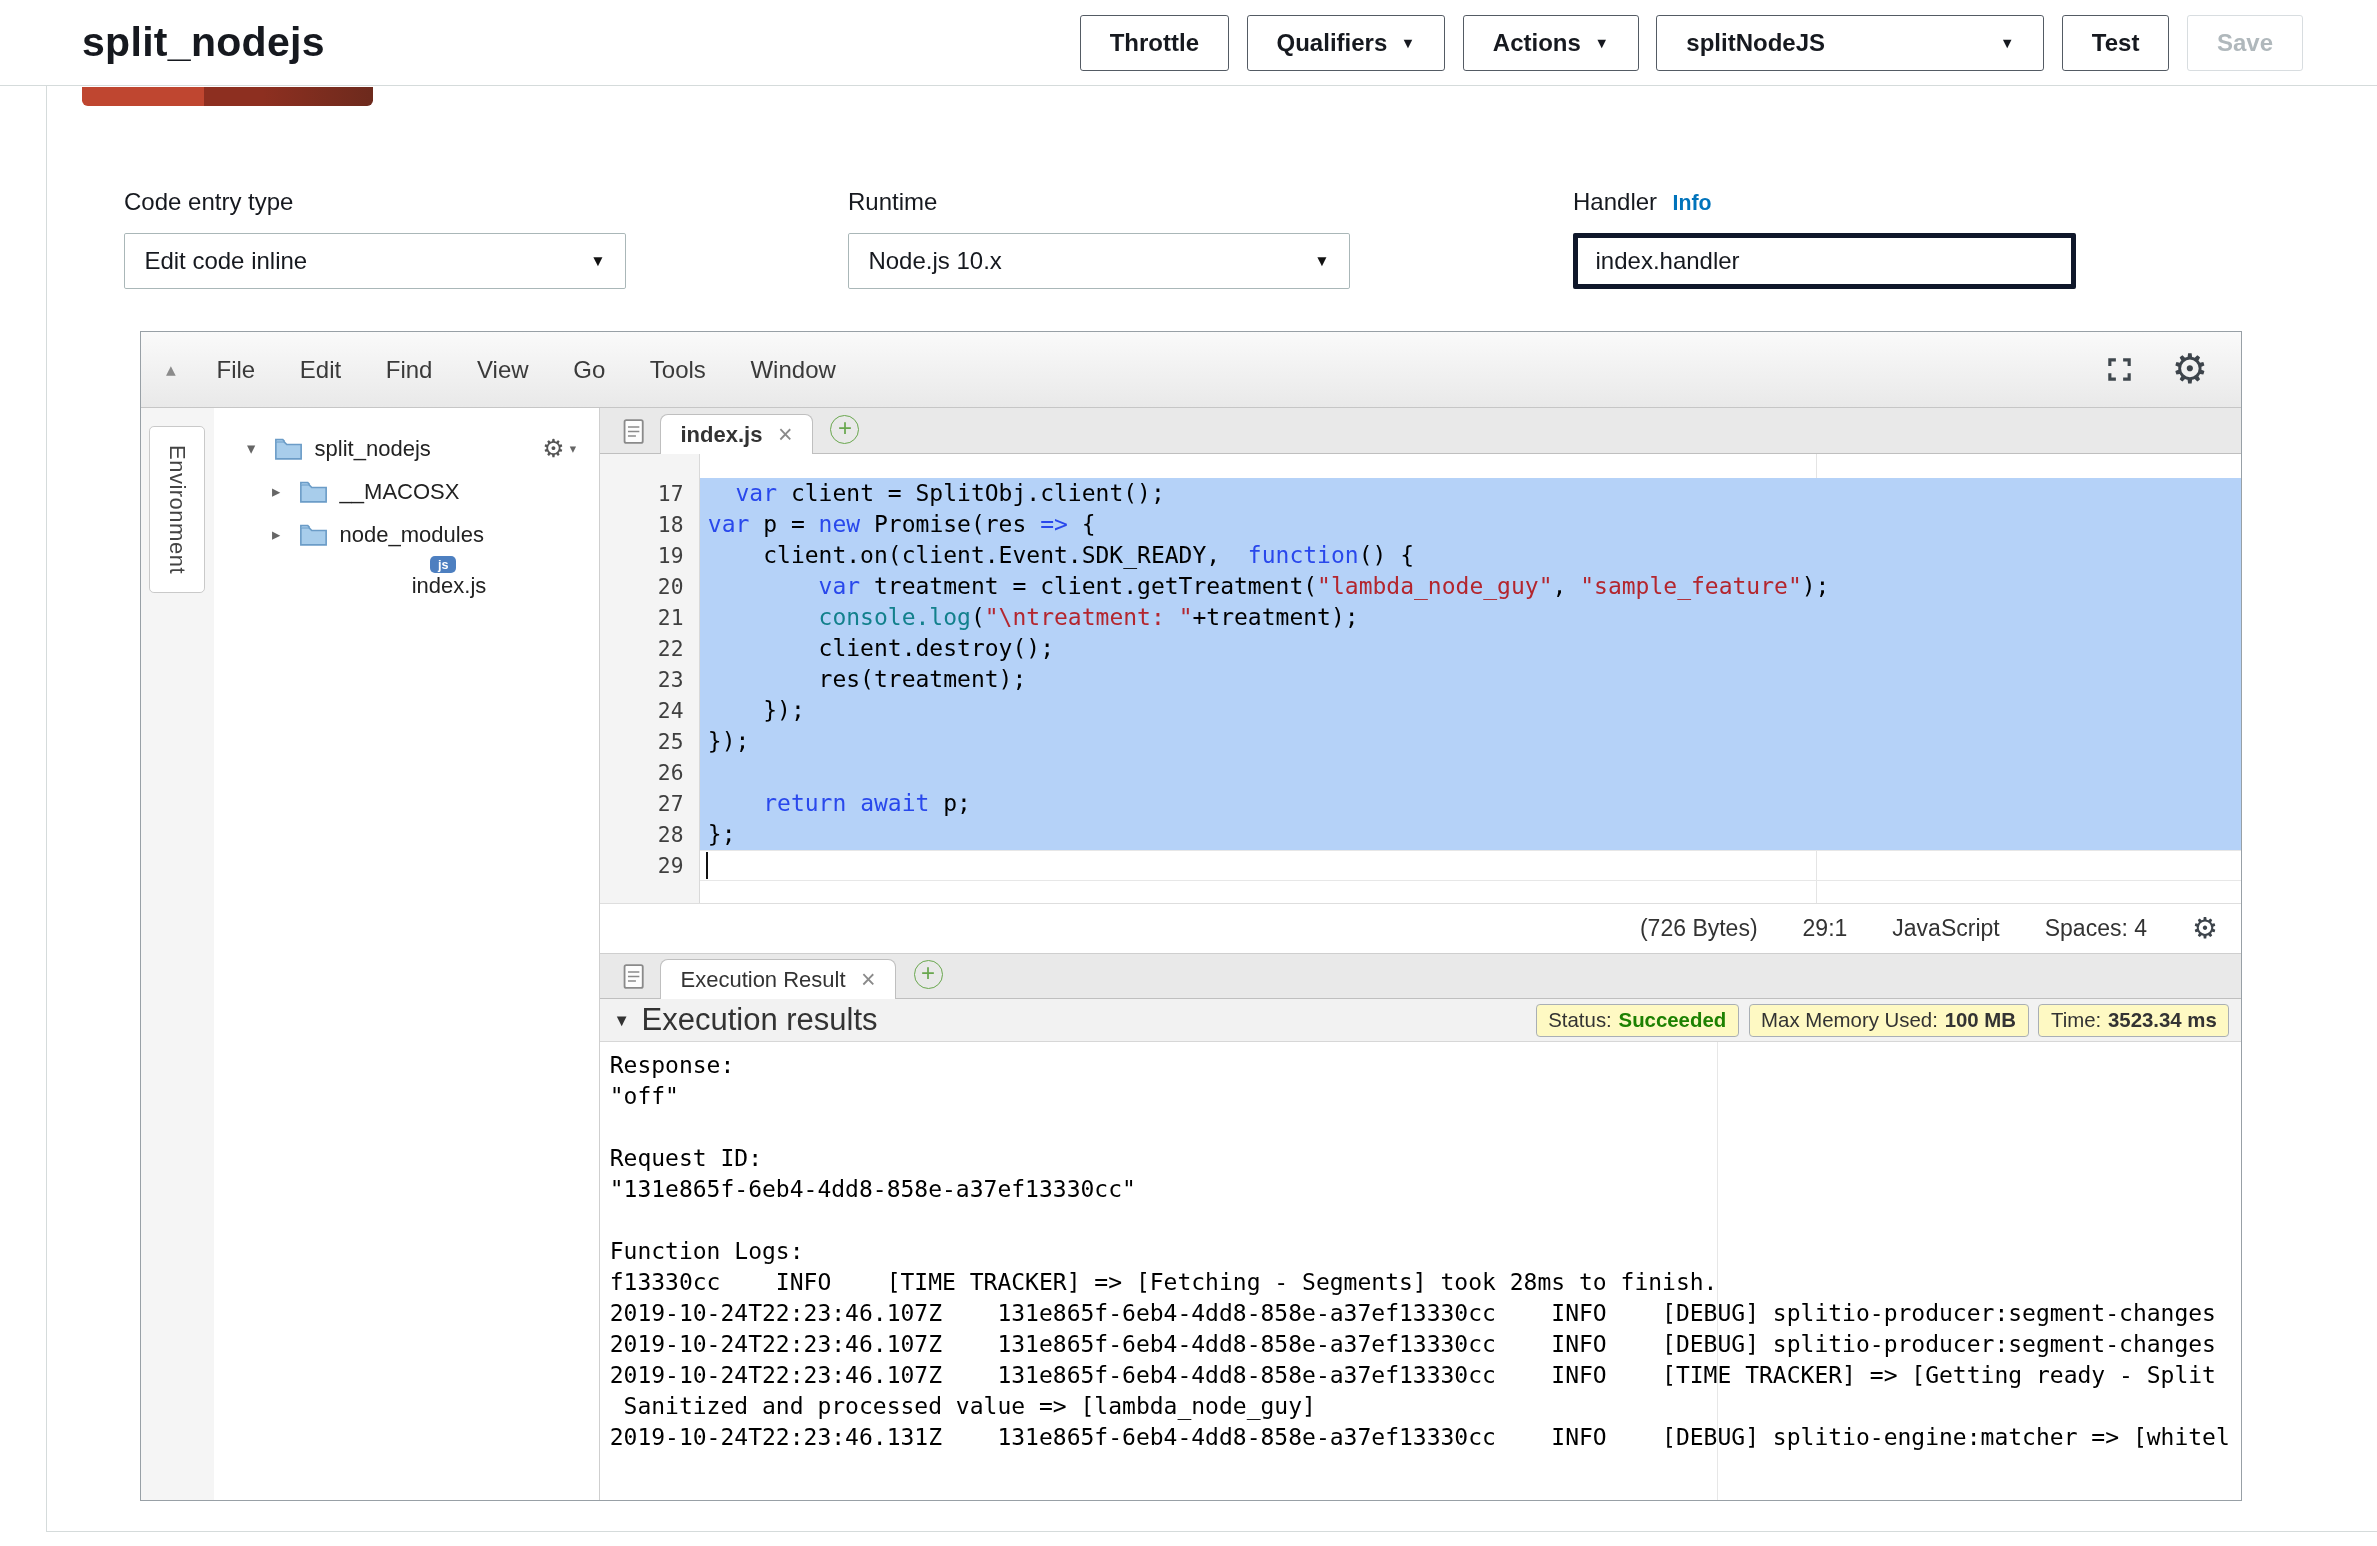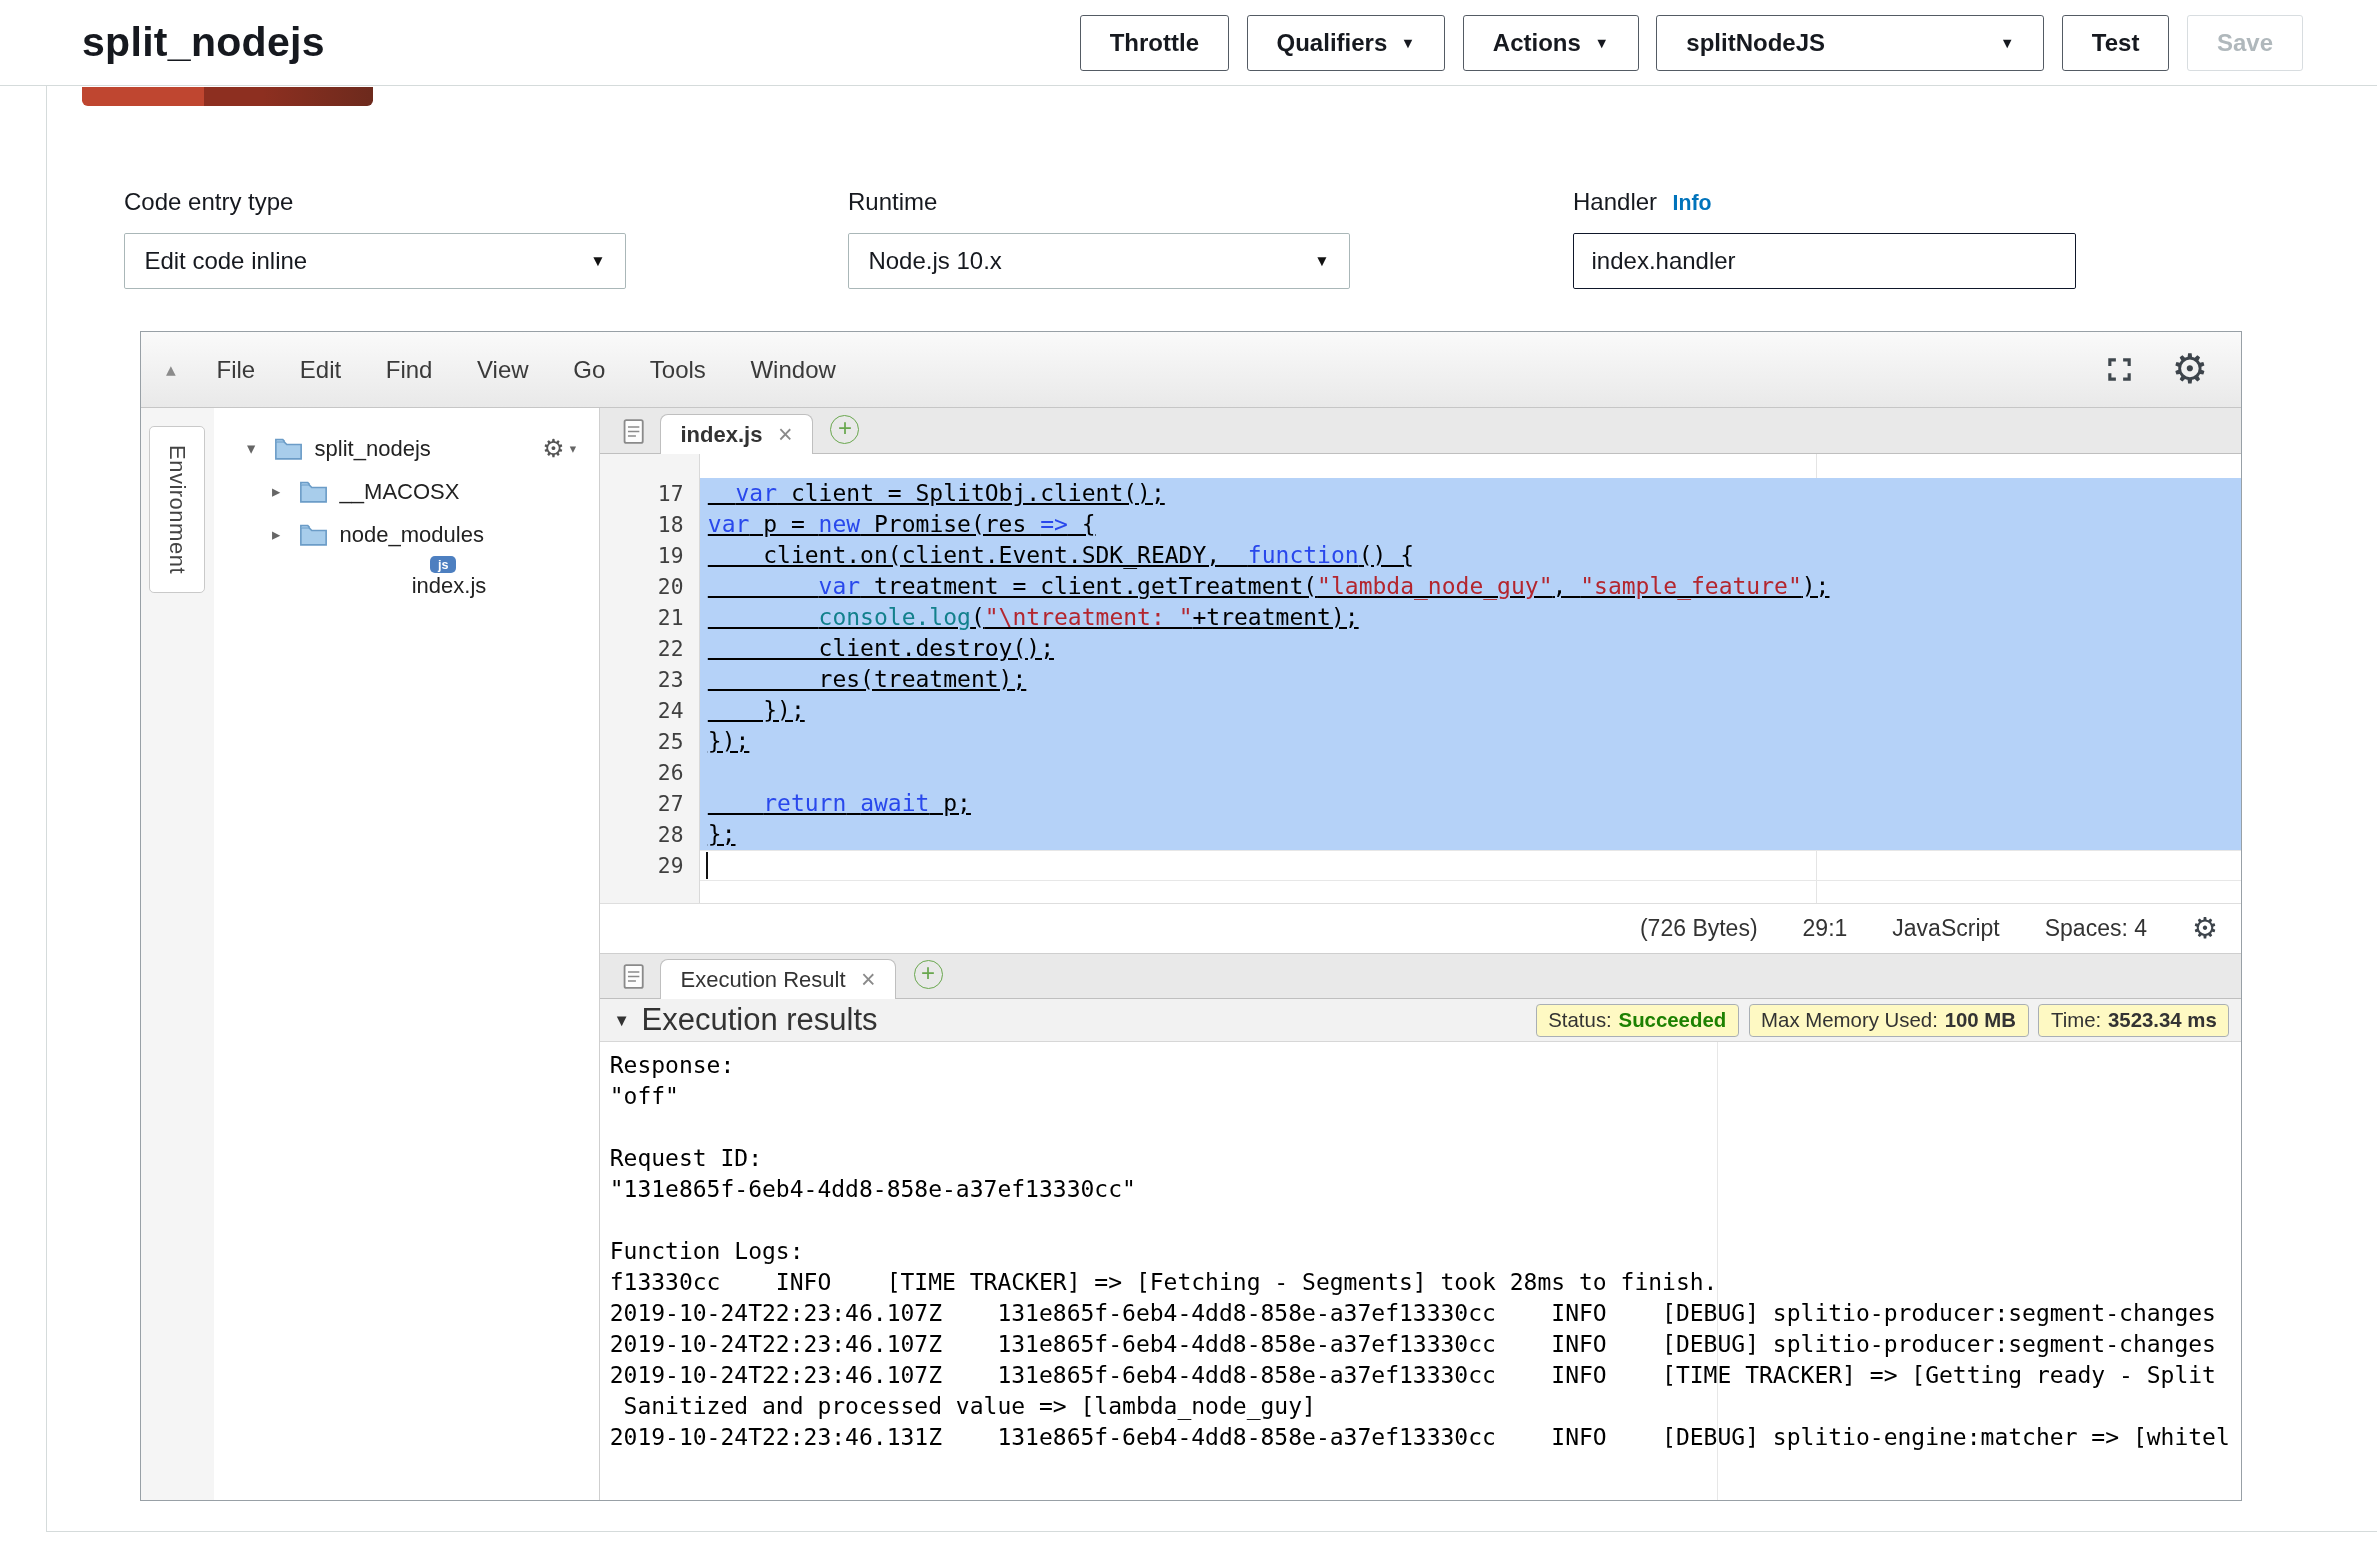--- a/index.html
+++ b/index.html
@@ -31,21 +31,21 @@
   .form-group { position:absolute; top:188px; }
   .fg1 { left:124px; width:502px; }
   .fg2 { left:848px; width:502px; }
   .fg3 { left:1573px; width:503px; }
   .field-label { font-size:24px; color:#16191f; margin-bottom:16.5px; display:flex; align-items:baseline; gap:15.5px; }
   .info-link { color:#0073bb; font-weight:700; font-size:21.3px; text-decoration:none; cursor:pointer; }
   .select-control { height:56px; border:1px solid #aab7b8; border-radius:1.9px; background:#fff;
                     display:flex; align-items:center; justify-content:space-between;
                     padding:0 19.4px; font-size:24px; cursor:pointer; }
   .select-caret { font-size:15.5px; color:#111; }
-  .text-control { width:100%; height:56px; border:1px solid #0f172a; border-radius:1.9px;
+  .text-control { width:100%; height:56px; border:5px solid #0f172a; border-radius:1.9px;
                   padding:0 17.5px; font-size:24px; color:#16191f; font-family:inherit; background:#fff; }
 
   
   .ide { position:absolute; left:140px; top:331px; width:2102px; height:1170px;
          border:1px solid #98a0a6; background:#fff; display:flex; flex-direction:column; }
   .menubar { flex:0 0 76px; background:linear-gradient(#fafafa,#e9e9e9); border-bottom:1px solid #c6c6c6;
              display:flex; align-items:center; padding:0 25px; }
   .collapse-caret { color:#8b8b8b; font-size:19.4px; margin-right:35px; cursor:pointer; }
   .menu-items { display:flex; gap:33px; font-size:24px; color:#3a3a3a; }
   .menu-item { padding:3.9px 5.8px; cursor:pointer; }
@@ -92,21 +92,21 @@
 
   
   .code-pane { flex:0 0 449px; display:flex; min-height:0; }
   .gutter { flex:0 0 100px; background:#f4f4f4; border-right:1px solid #d9d9d9; padding-top:24px; }
   .gutter-num { height:31px; line-height:31px; text-align:right; padding-right:15.5px;
                 font-family:"DejaVu Sans Mono", monospace; font-size:21.3px; color:#3f3f3f; }
   .code-lines { flex:1; position:relative; padding-top:24px; overflow:hidden;
                 font-family:"DejaVu Sans Mono", monospace; font-size:23px; line-height:31px; color:#000; }
   .margin-line { position:absolute; top:0; bottom:0; left:calc(7.8px + 80ch); width:1px; background:#e4e4e4; z-index:0; }
   .selection-overlay { position:absolute; left:0; right:0; top:24px; height:373px; background:#b5d2f8; z-index:1; }
-  .code-line { position:relative; z-index:2; height:31px; white-space:pre; padding-left:7.8px;text-decoration:underline; }
+  .code-line { position:relative; z-index:2; height:31px; white-space:pre; padding-left:7.8px; }
   .code-line.active { box-shadow: inset 0 1px #e7e7e7, inset 0 -1px #e7e7e7; }
   .code-line .k { color:#2948ec; }
   .code-line .s { color:#b3262e; }
   .code-line .f { color:#12808c; }
   .caret-bar { position:absolute; left:5.8px; top:1.9px; width:1.9px; height:27px; background:#111; }
 
   .statusbar { flex:0 0 50px; border-top:1px solid #dedede; background:#fff;
                display:flex; align-items:center; justify-content:flex-end; gap:45px;
                padding-right:23px; font-size:23px; color:#333; }
 

